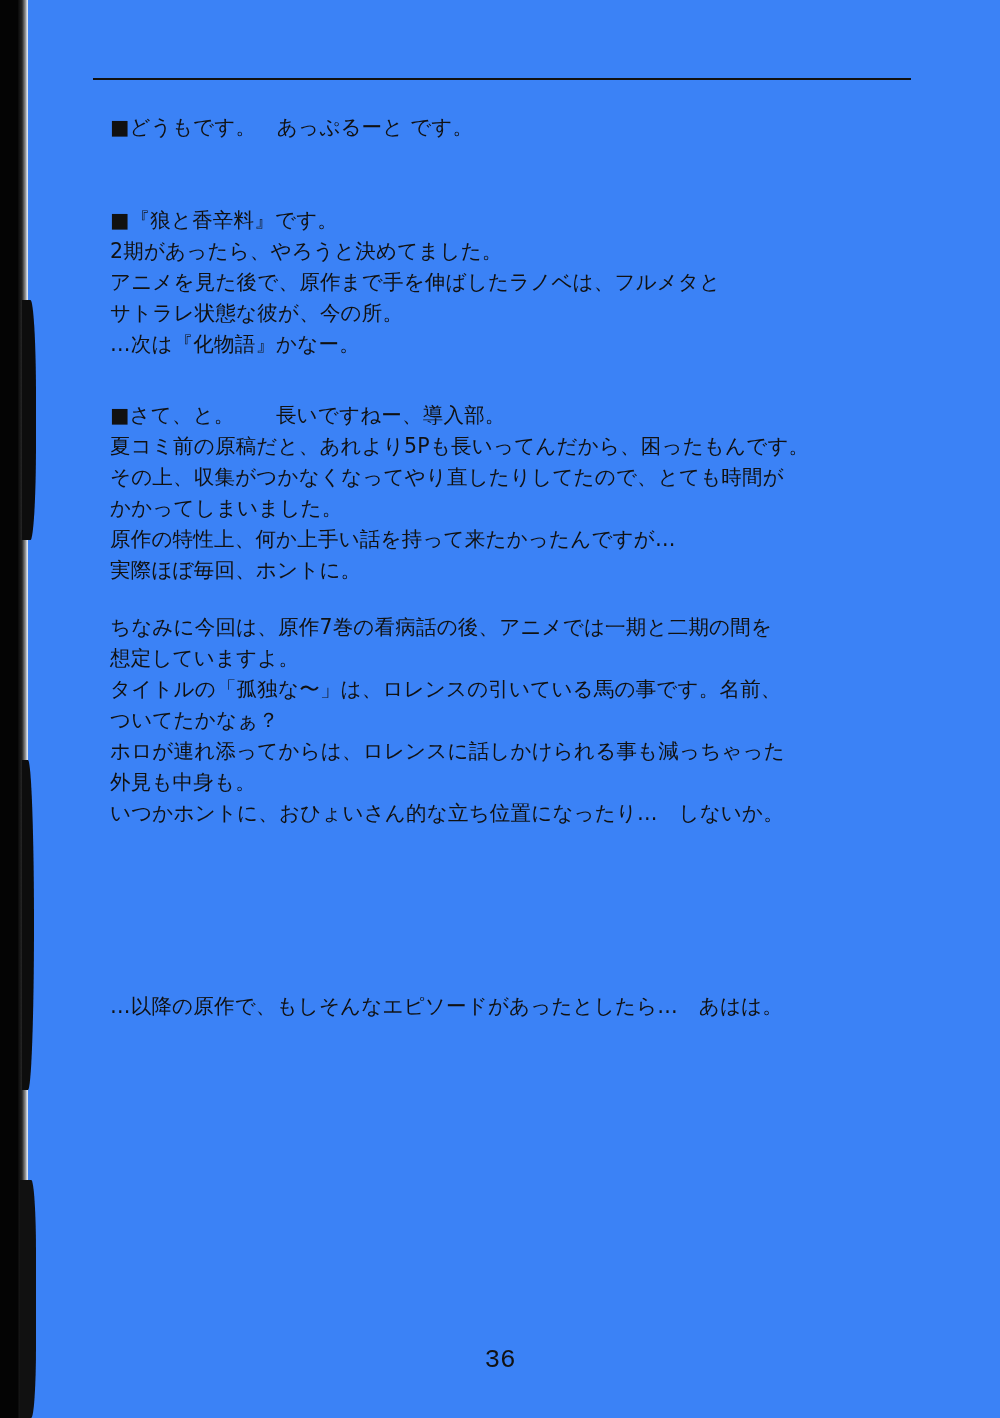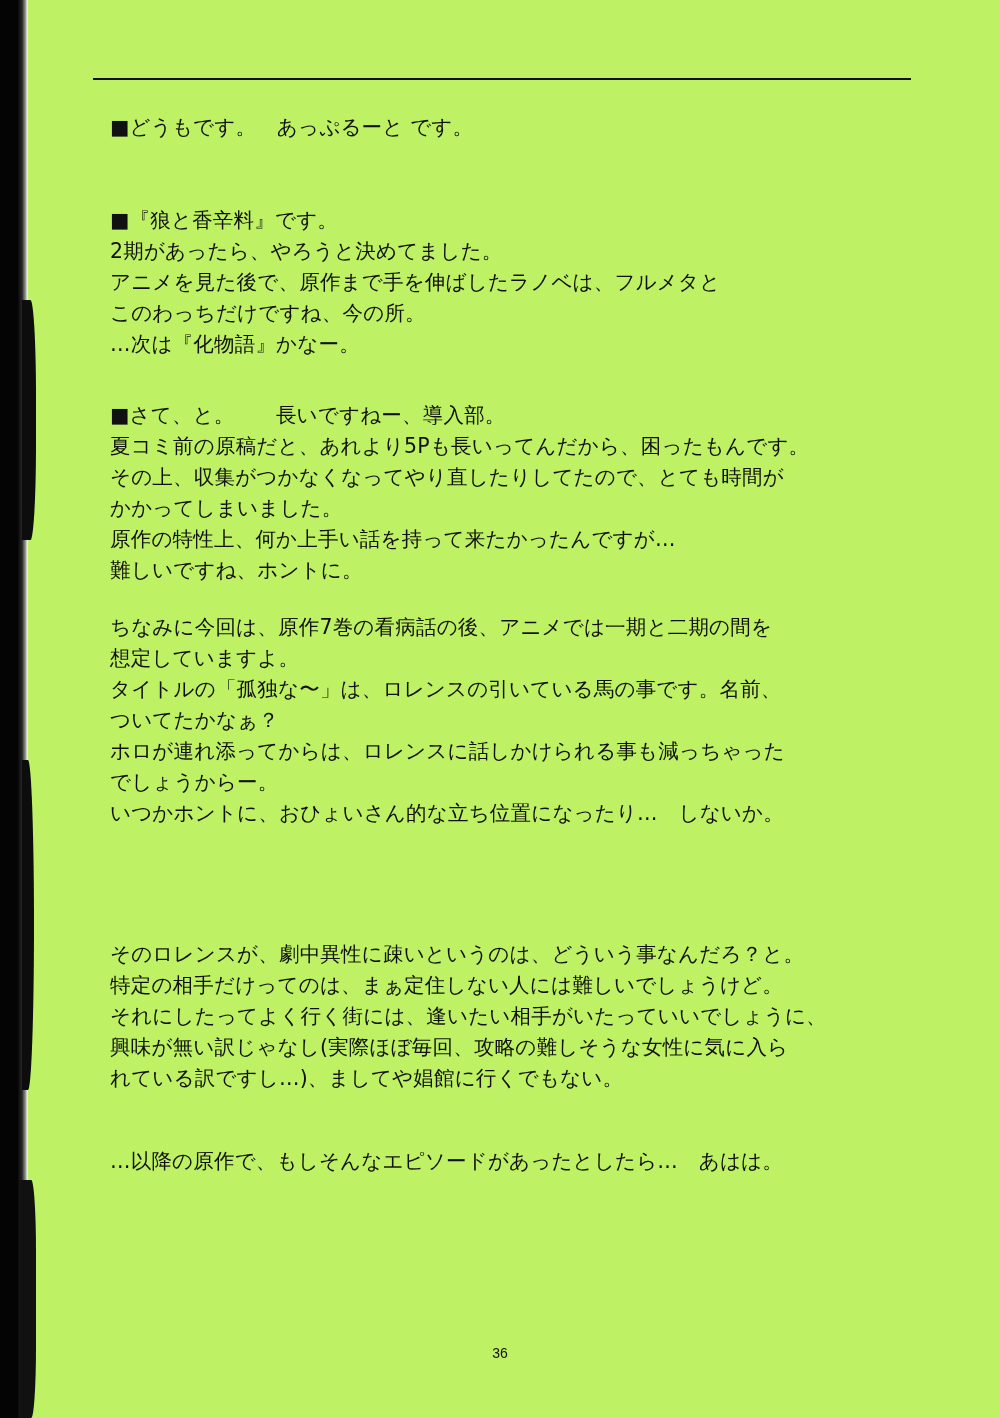--- a/index.html
+++ b/index.html
@@ -4,21 +4,21 @@
 <style>
   html, body {
     margin: 0;
     padding: 0;
     background: #ffffff;
   }
   .page {
     position: relative;
     width: 1000px;
     height: 1418px;
-    background: #bef264;
+    background: #3b82f6;
     overflow: hidden;
     font-family: "DejaVu Sans", "Liberation Sans", sans-serif;
   }
   
   .scan-edge {
     position: absolute;
     left: 0;
     top: 0;
     width: 26px;
     height: 1418px;
@@ -87,23 +87,23 @@
   .gap-sm { height: 26px; }
   .gap-md { height: 40px; }
   .gap-lg { height: 62px; }
   .gap-xl { height: 84px; }
   .page-number {
     position: absolute;
     left: 0;
     top: 1345px;
     width: 1000px;
     text-align: center;
-    font-size: 14px;
+    font-size: 26px;
     color: #111111;
-    font-family: Liberation Sans, sans-serif;
+    font-family: Liberation Mono, monospace;
   }
 </style>
 </head>
 <body>
 
 <div class="page">
 
   <div class="scan-edge">
     <div class="scan-edge-inner"></div>
   </div>
@@ -114,48 +114,43 @@
   <div class="top-rule"></div>
 
   <div class="content">
 
     <p class="para">■どうもです。　あっぷるーと です。</p>
     <div class="gap-lg"></div>
 
     <p class="para">■『狼と香辛料』です。
 2期があったら、やろうと決めてました。
 アニメを見た後で、原作まで手を伸ばしたラノベは、フルメタと
-このわっちだけですね、今の所。
+サトラレ状態な彼が、今の所。
 …次は『化物語』かなー。</p>
     <div class="gap-md"></div>
 
     <p class="para">■さて、と。　　長いですねー、導入部。
 夏コミ前の原稿だと、あれより5Pも長いってんだから、困ったもんです。
 その上、収集がつかなくなってやり直したりしてたので、とても時間が
 かかってしまいました。
 原作の特性上、何か上手い話を持って来たかったんですが…
-難しいですね、ホントに。</p>
+実際ほぼ毎回、ホントに。</p>
     <div class="gap-sm"></div>
 
     <p class="para">ちなみに今回は、原作7巻の看病話の後、アニメでは一期と二期の間を
 想定していますよ。
 タイトルの「孤独な〜」は、ロレンスの引いている馬の事です。名前、
 ついてたかなぁ？
 ホロが連れ添ってからは、ロレンスに話しかけられる事も減っちゃった
-でしょうからー。
+外見も中身も。
 いつかホントに、おひょいさん的な立ち位置になったり…　しないか。</p>
     <div class="gap-xl"></div>
 
     <div class="gap-sm"></div>
 
-    <p class="para">そのロレンスが、劇中異性に疎いというのは、どういう事なんだろ？と。
-特定の相手だけってのは、まぁ定住しない人には難しいでしょうけど。
-それにしたってよく行く街には、逢いたい相手がいたっていいでしょうに、
-興味が無い訳じゃなし(実際ほぼ毎回、攻略の難しそうな女性に気に入ら
-れている訳ですし…)、ましてや娼館に行くでもない。</p>
     <div class="gap-sm"></div>
 
     <div class="gap-sm"></div>
 
     <p class="para">…以降の原作で、もしそんなエピソードがあったとしたら…　あはは。</p>
 
   </div>
 
   <div class="page-number">36</div>
 

